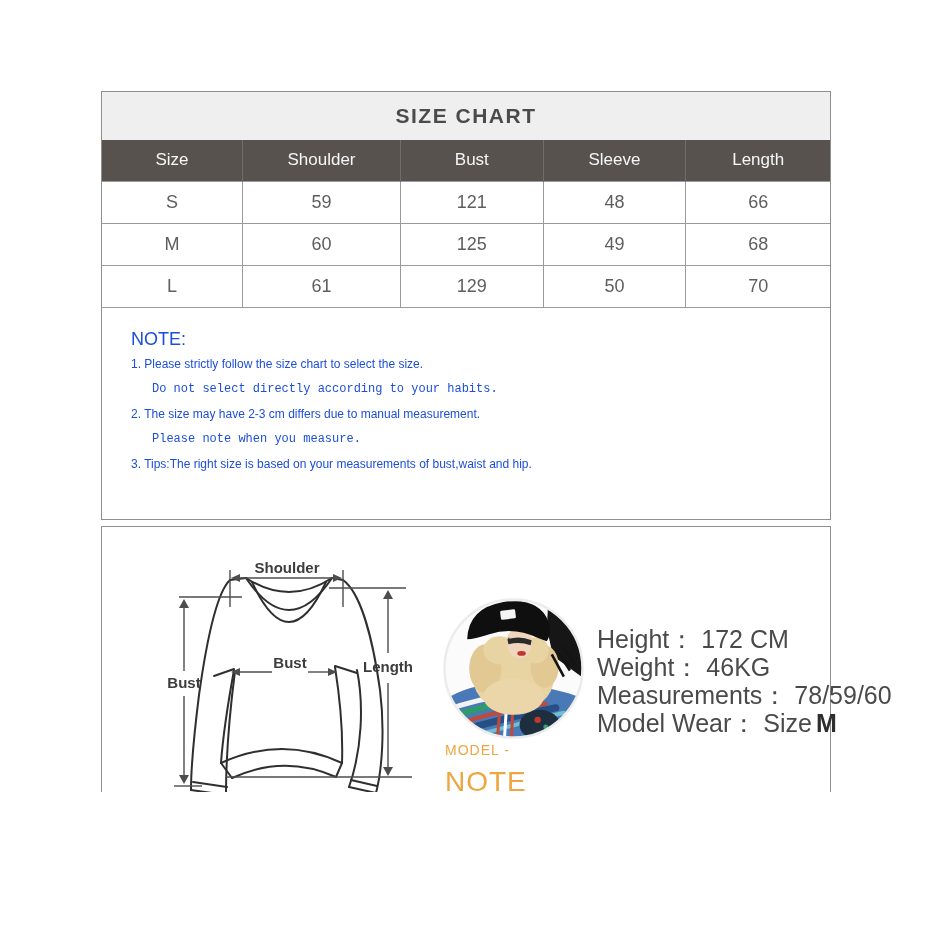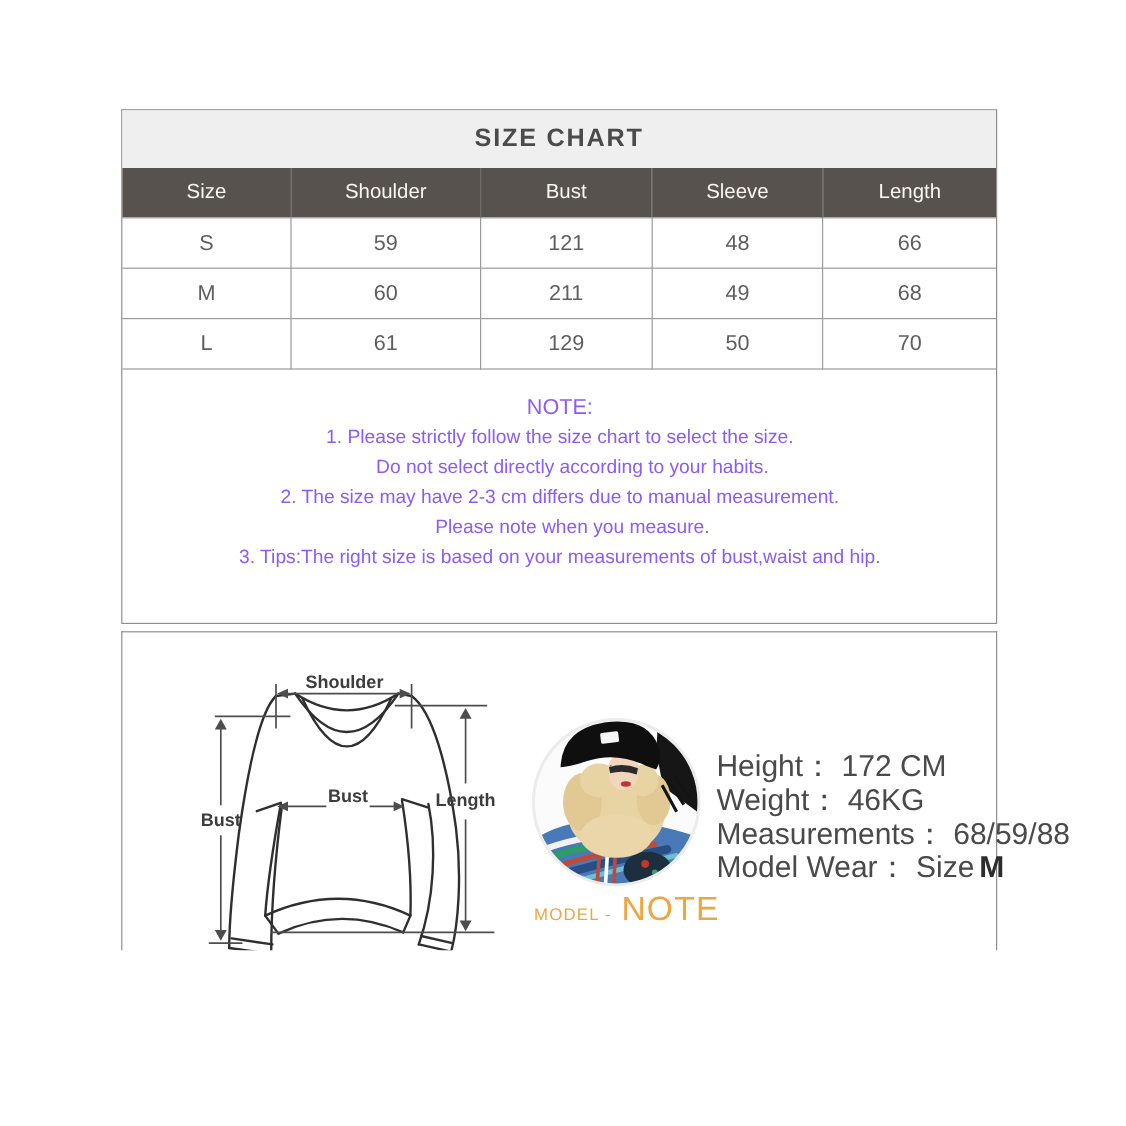--- a/index.html
+++ b/index.html
@@ -24,38 +24,39 @@
     height:41px; border-left:1px solid #716d69;
   }
   table.size-table th:first-child { border-left:none; }
   table.size-table td {
     height:42px; text-align:center; vertical-align:middle;
     font-size:18px; color:#5e5e5e; border:1px solid #9b9b9b;
   }
   table.size-table td:first-child { border-left:none; }
   table.size-table td:last-child { border-right:none; }
   
-  .note { padding:19px 28px 0 29px; color:#8b5cf6;text-align:center; }
+  .note { padding:19px 28px 0 29px; color:#1d4ed8; }
   .note-heading { font-size:18px; line-height:25px; }
-  .note-line { font-size:16px; line-height:25px; }
-  .note-line.indent { padding-left:21px; }
+  .note-line { font-size:12px; line-height:25px; }
+  .note-line.indent { padding-left:21px;font-family:Liberation Mono, monospace; }
   
   .bottom-box {
     position:absolute; left:101px; top:526px; width:730px; height:327px;
     border:1px solid #8f8f8f; border-bottom:none; background:#ffffff;
   }
   .diagram-svg { position:absolute; left:12px; top:8px; }
   .photo-svg { position:absolute; left:341px; top:71px; }
   .model-info { position:absolute; left:495px; top:98px; color:#4a4a4a; }
   .info-row { font-size:25px; line-height:28px; white-space:nowrap; }
   .info-label { margin-right:7px; }
   .info-bold { font-weight:bold; color:#2d2d2d; margin-left:4px; }
   .model-caption {
     position:absolute; left:343px; top:215px; display:flex; align-items:baseline; gap:8px;
     white-space:nowrap;
+    flex-direction:column;
   }
   .caption-prefix { font-size:14px; letter-spacing:1px; color:#eda640; }
   .caption-name { font-size:28px; letter-spacing:1px; color:#eda640; }
   
   .dim-label { font-size:15px; font-weight:600; fill:#3d3d3d; font-family:"Liberation Sans",sans-serif; }
 </style>
 </head>
 <body>
 
 <div class="page">
@@ -84,21 +85,21 @@
         <tr>
           <td>S</td>
           <td>59</td>
           <td>121</td>
           <td>48</td>
           <td>66</td>
         </tr>
         <tr>
           <td>M</td>
           <td>60</td>
-          <td>211</td>
+          <td>125</td>
           <td>49</td>
           <td>68</td>
         </tr>
         <tr>
           <td>L</td>
           <td>61</td>
           <td>129</td>
           <td>50</td>
           <td>70</td>
         </tr>
@@ -236,21 +237,21 @@
     </svg>
 
     <div class="model-info">
       <div class="info-row">
         <span class="info-label">Height：</span><span class="info-value">172 CM</span>
       </div>
       <div class="info-row">
         <span class="info-label">Weight：</span><span class="info-value">46KG</span>
       </div>
       <div class="info-row">
-        <span class="info-label">Measurements：</span><span class="info-value">68/59/88</span>
+        <span class="info-label">Measurements：</span><span class="info-value">78/59/60</span>
       </div>
       <div class="info-row">
         <span class="info-label">Model Wear：</span><span class="info-value">Size</span><span class="info-bold">M</span>
       </div>
     </div>
 
     <div class="model-caption">
       <span class="caption-prefix">MODEL -</span>
       <span class="caption-name">NOTE</span>
     </div>

